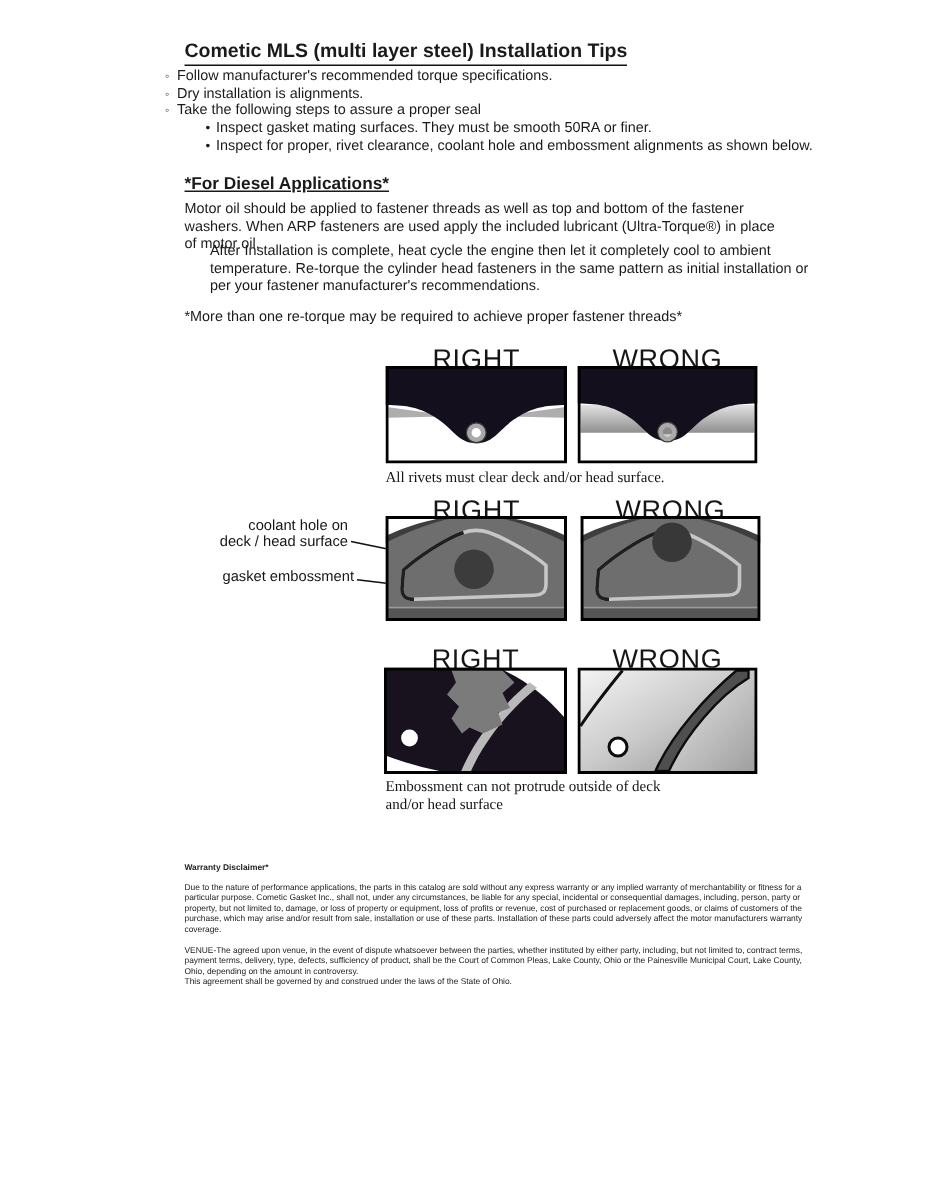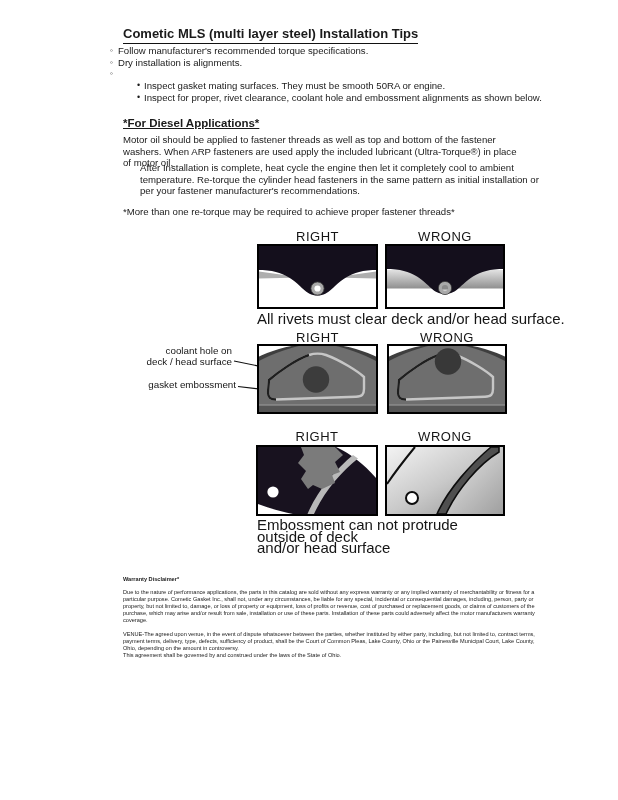--- a/index.html
+++ b/index.html
@@ -20,24 +20,24 @@
   
   .diesel-h{top:117px;left:103px;font-size:11.5px;font-weight:bold;text-decoration:underline;}
   .para1{top:134px;left:103px;width:404px;font-size:9.6px;line-height:11.7px;}
   .para2{top:162px;left:120px;width:404px;font-size:9.6px;line-height:11.7px;}
   .note{top:206px;left:103px;width:430px;font-size:9.6px;line-height:11.7px;}
   
   .dgrow{left:0;width:618px;}
   .row1{top:229px;height:100px;}
   .row2{top:330px;height:102px;}
   .row3{top:429px;height:115px;}
-  .dglabel{position:absolute;top:0;font-size:13px;letter-spacing:.5px;text-align:center;color:#151515;}
+  .dglabel{position:absolute;top:0;font-size:18px;letter-spacing:.5px;text-align:center;color:#151515;}
   .panel{position:absolute;}
   .panel svg{display:block;}
-  .caption{position:absolute;font-size:15px;line-height:11.5px;color:#151515;white-space:pre-line;}
+  .caption{position:absolute;font-size:10px;line-height:11.5px;color:#151515;white-space:pre-line;font-family:Liberation Serif, serif;}
   .sidelabel{position:absolute;font-size:9.8px;line-height:11px;text-align:right;color:#151515;white-space:pre-line;}
   .leaders{position:absolute;top:0;left:0;pointer-events:none;}
   
   .fineprint{top:576px;left:103px;width:418px;font-size:5.6px;line-height:7px;color:#222;}
   .fineprint .fp-h{font-weight:bold;margin:0 0 6px 0;}
   .fineprint p{margin:0 0 6.5px 0;white-space:pre-line;}
   
   .pagecode{top:758px;left:389px;font-size:13px;color:#222;}
 </style>
 </head>
@@ -53,24 +53,25 @@
     <div class="tiprow">
       <span class="mk">◦</span>
       <span>Follow manufacturer's recommended torque specifications.</span>
     </div>
     <div class="tiprow">
       <span class="mk">◦</span>
       <span>Dry installation is alignments.</span>
     </div>
     <div class="tiprow">
       <span class="mk">◦</span>
+      <span>Take the following steps to assure a proper seal</span>
     </div>
     <div class="tiprow subrow">
       <span class="mk">•</span>
-      <span>Inspect gasket mating surfaces.  They must be smooth 50RA or engine.</span>
+      <span>Inspect gasket mating surfaces.  They must be smooth 50RA or finer.</span>
     </div>
     <div class="tiprow subrow">
       <span class="mk">•</span>
       <span>Inspect for proper, rivet clearance, coolant hole and embossment alignments as shown below.</span>
     </div>
   </div>
 
   <div class="abs diesel-h">*For Diesel Applications*</div>
   <div class="abs para1">Motor oil should be applied to fastener threads as well as top and bottom of the fastener washers. When ARP fasteners are used apply the included lubricant (Ultra-Torque®) in place of motor oil.</div>
   <div class="abs para2">After Installation is complete, heat cycle the engine then let it completely cool to ambient temperature. Re-torque the cylinder head fasteners in the same pattern as initial installation or per your fastener manufacturer's recommendations.</div>

